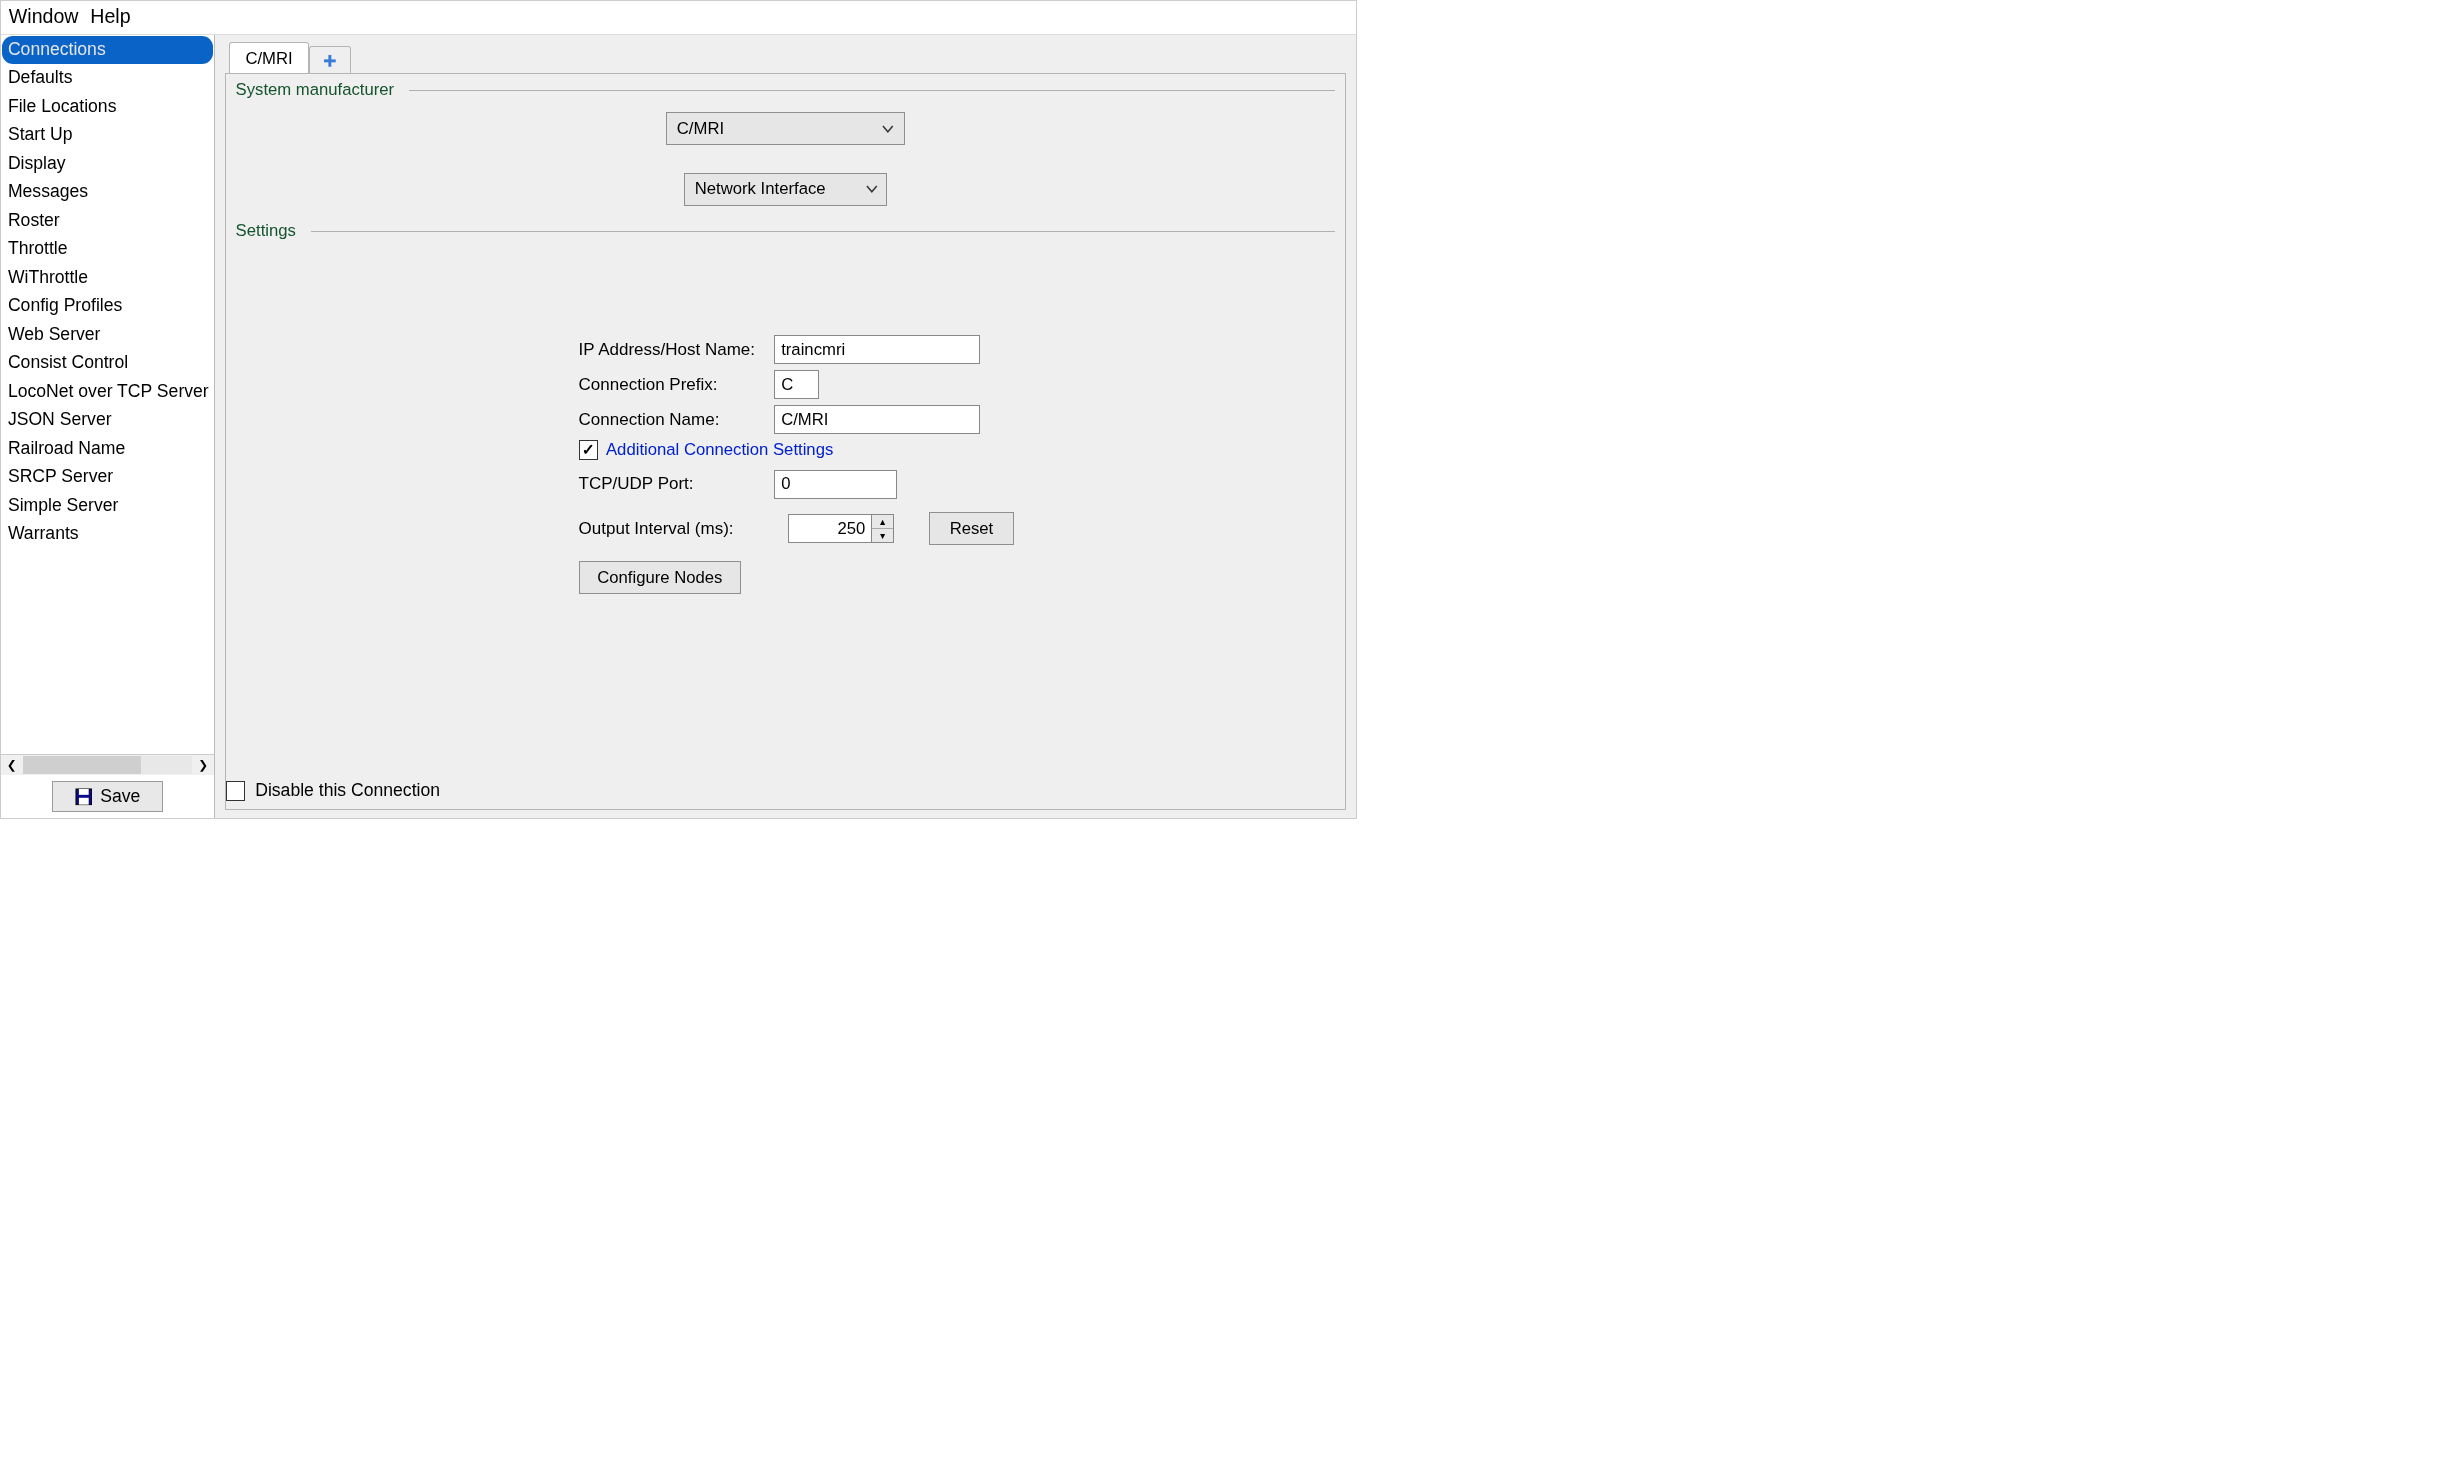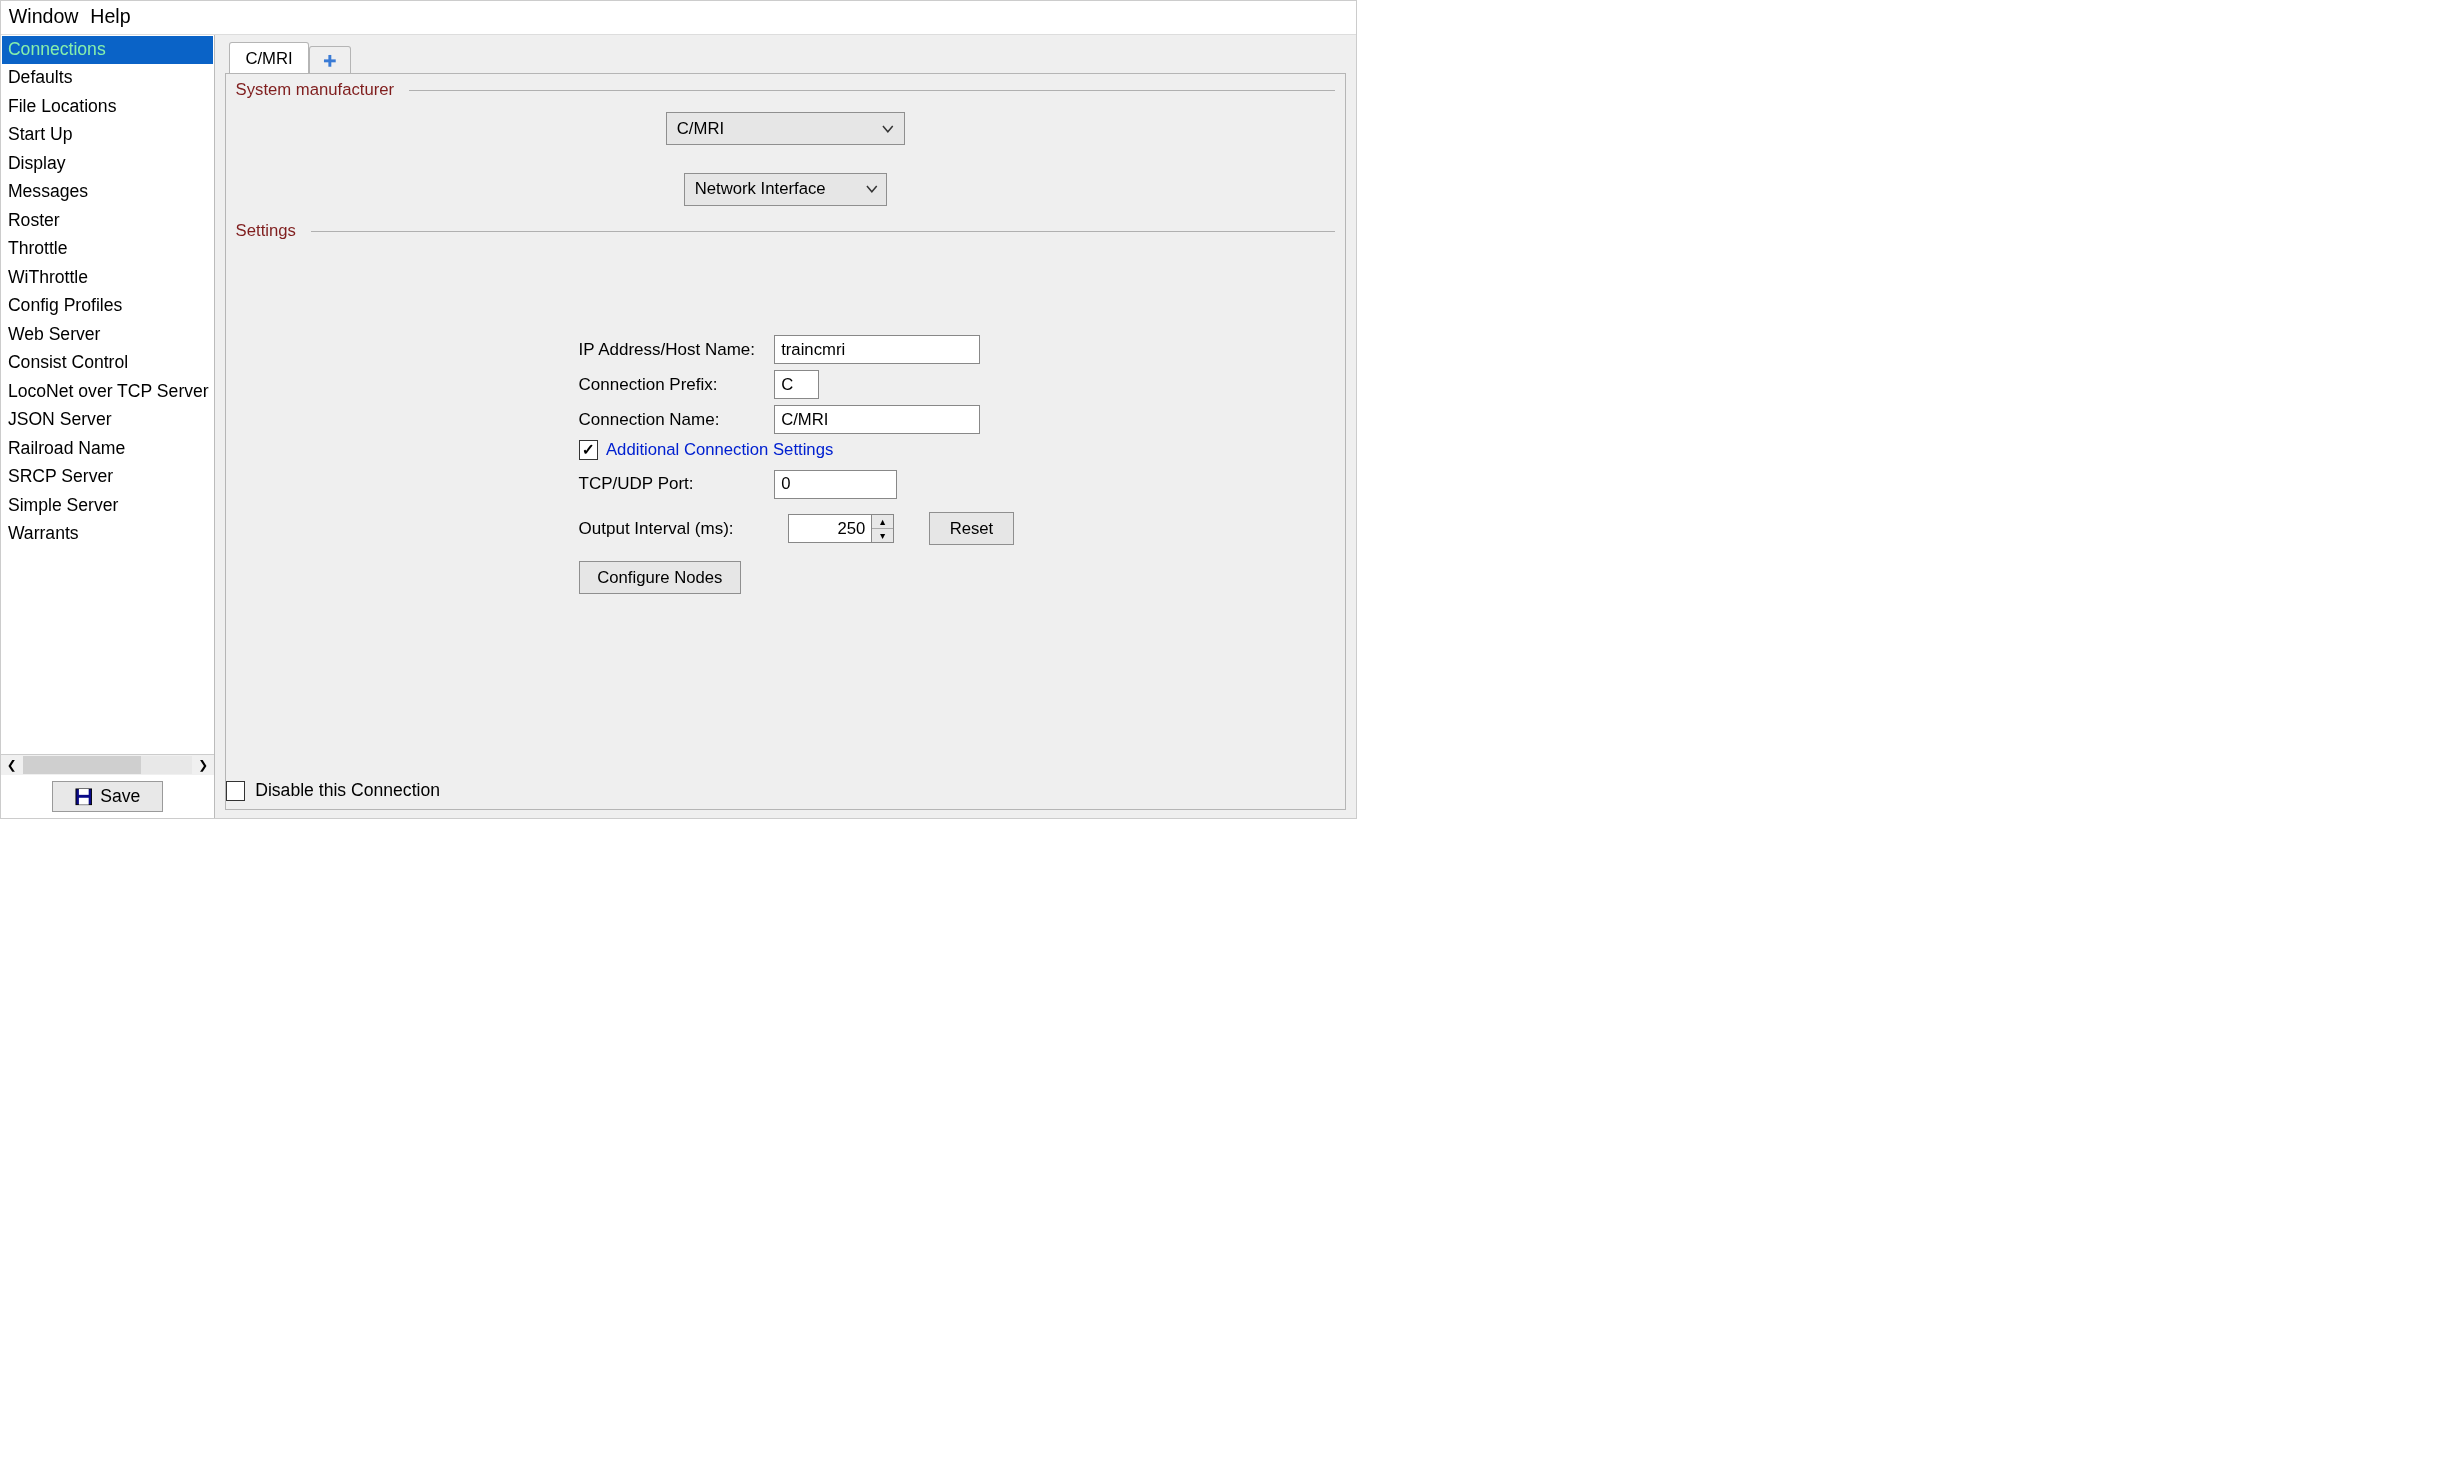--- a/index.html
+++ b/index.html
@@ -73,21 +73,22 @@
   }
   .sidebar .item {
     padding: 1px 5.9px 2px 5.9px;
     white-space:nowrap;
     font-size: 17.6px;
     line-height: 1.45;
     cursor:default;
   }
   .sidebar .item.selected {
     background:#0a63c7;
-    color:#86efac;
+    color:#e5e5e5;
+    border-radius:11px;
   }
   .hscroll {
     height: 21.6px;
     display:flex;
     align-items:center;
     background:#f0f0f0;
     border-top:1px solid #ccc;
   }
   .hscroll .arrow {
     width:21.6px; height:19.6px;
@@ -168,21 +169,21 @@
   }
   
   .group {
     margin-top:2px;
   }
   .group-header {
     display:flex;
     align-items:center;
     gap:15px;
     font-size:16.7px;
-    color:#7f1d1d;
+    color:#14532d;
   }
   .group-header .line {
     flex:1;
     height:1px;
     background:#b0b0b0;
   }
   .group-body {
     display:flex;
     justify-content:center;
     padding:11.8px 0 13.7px 0;

